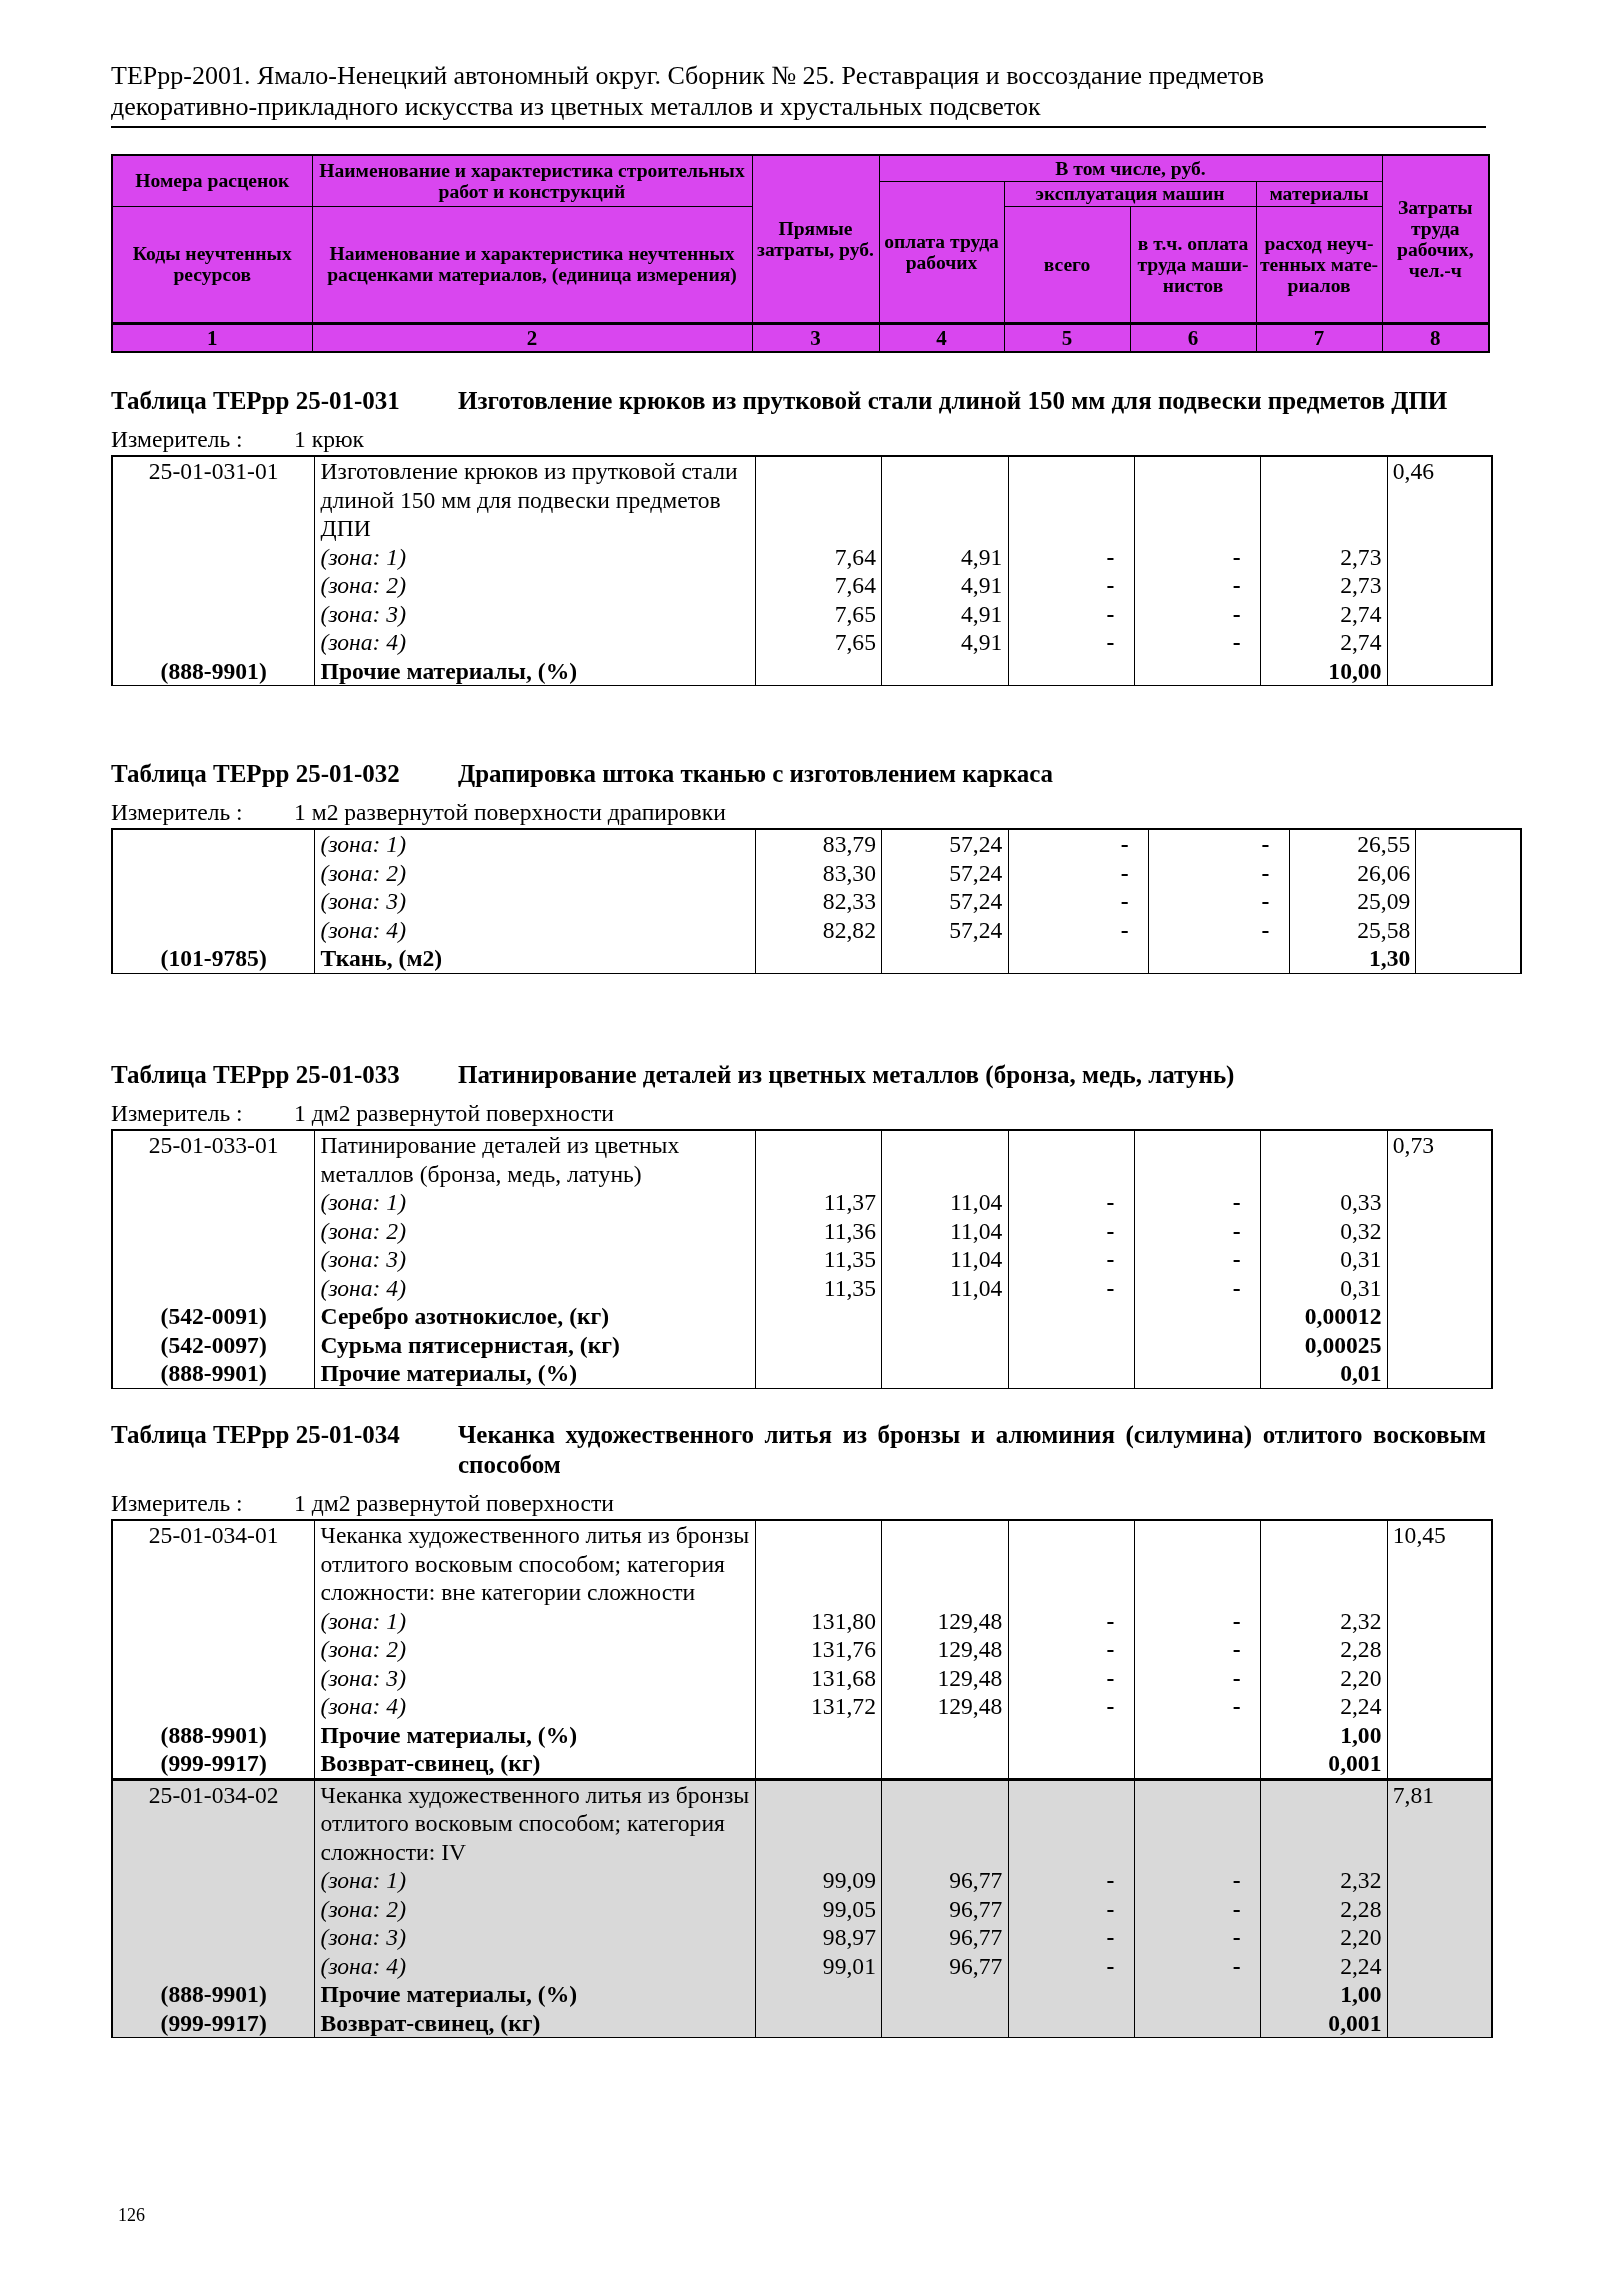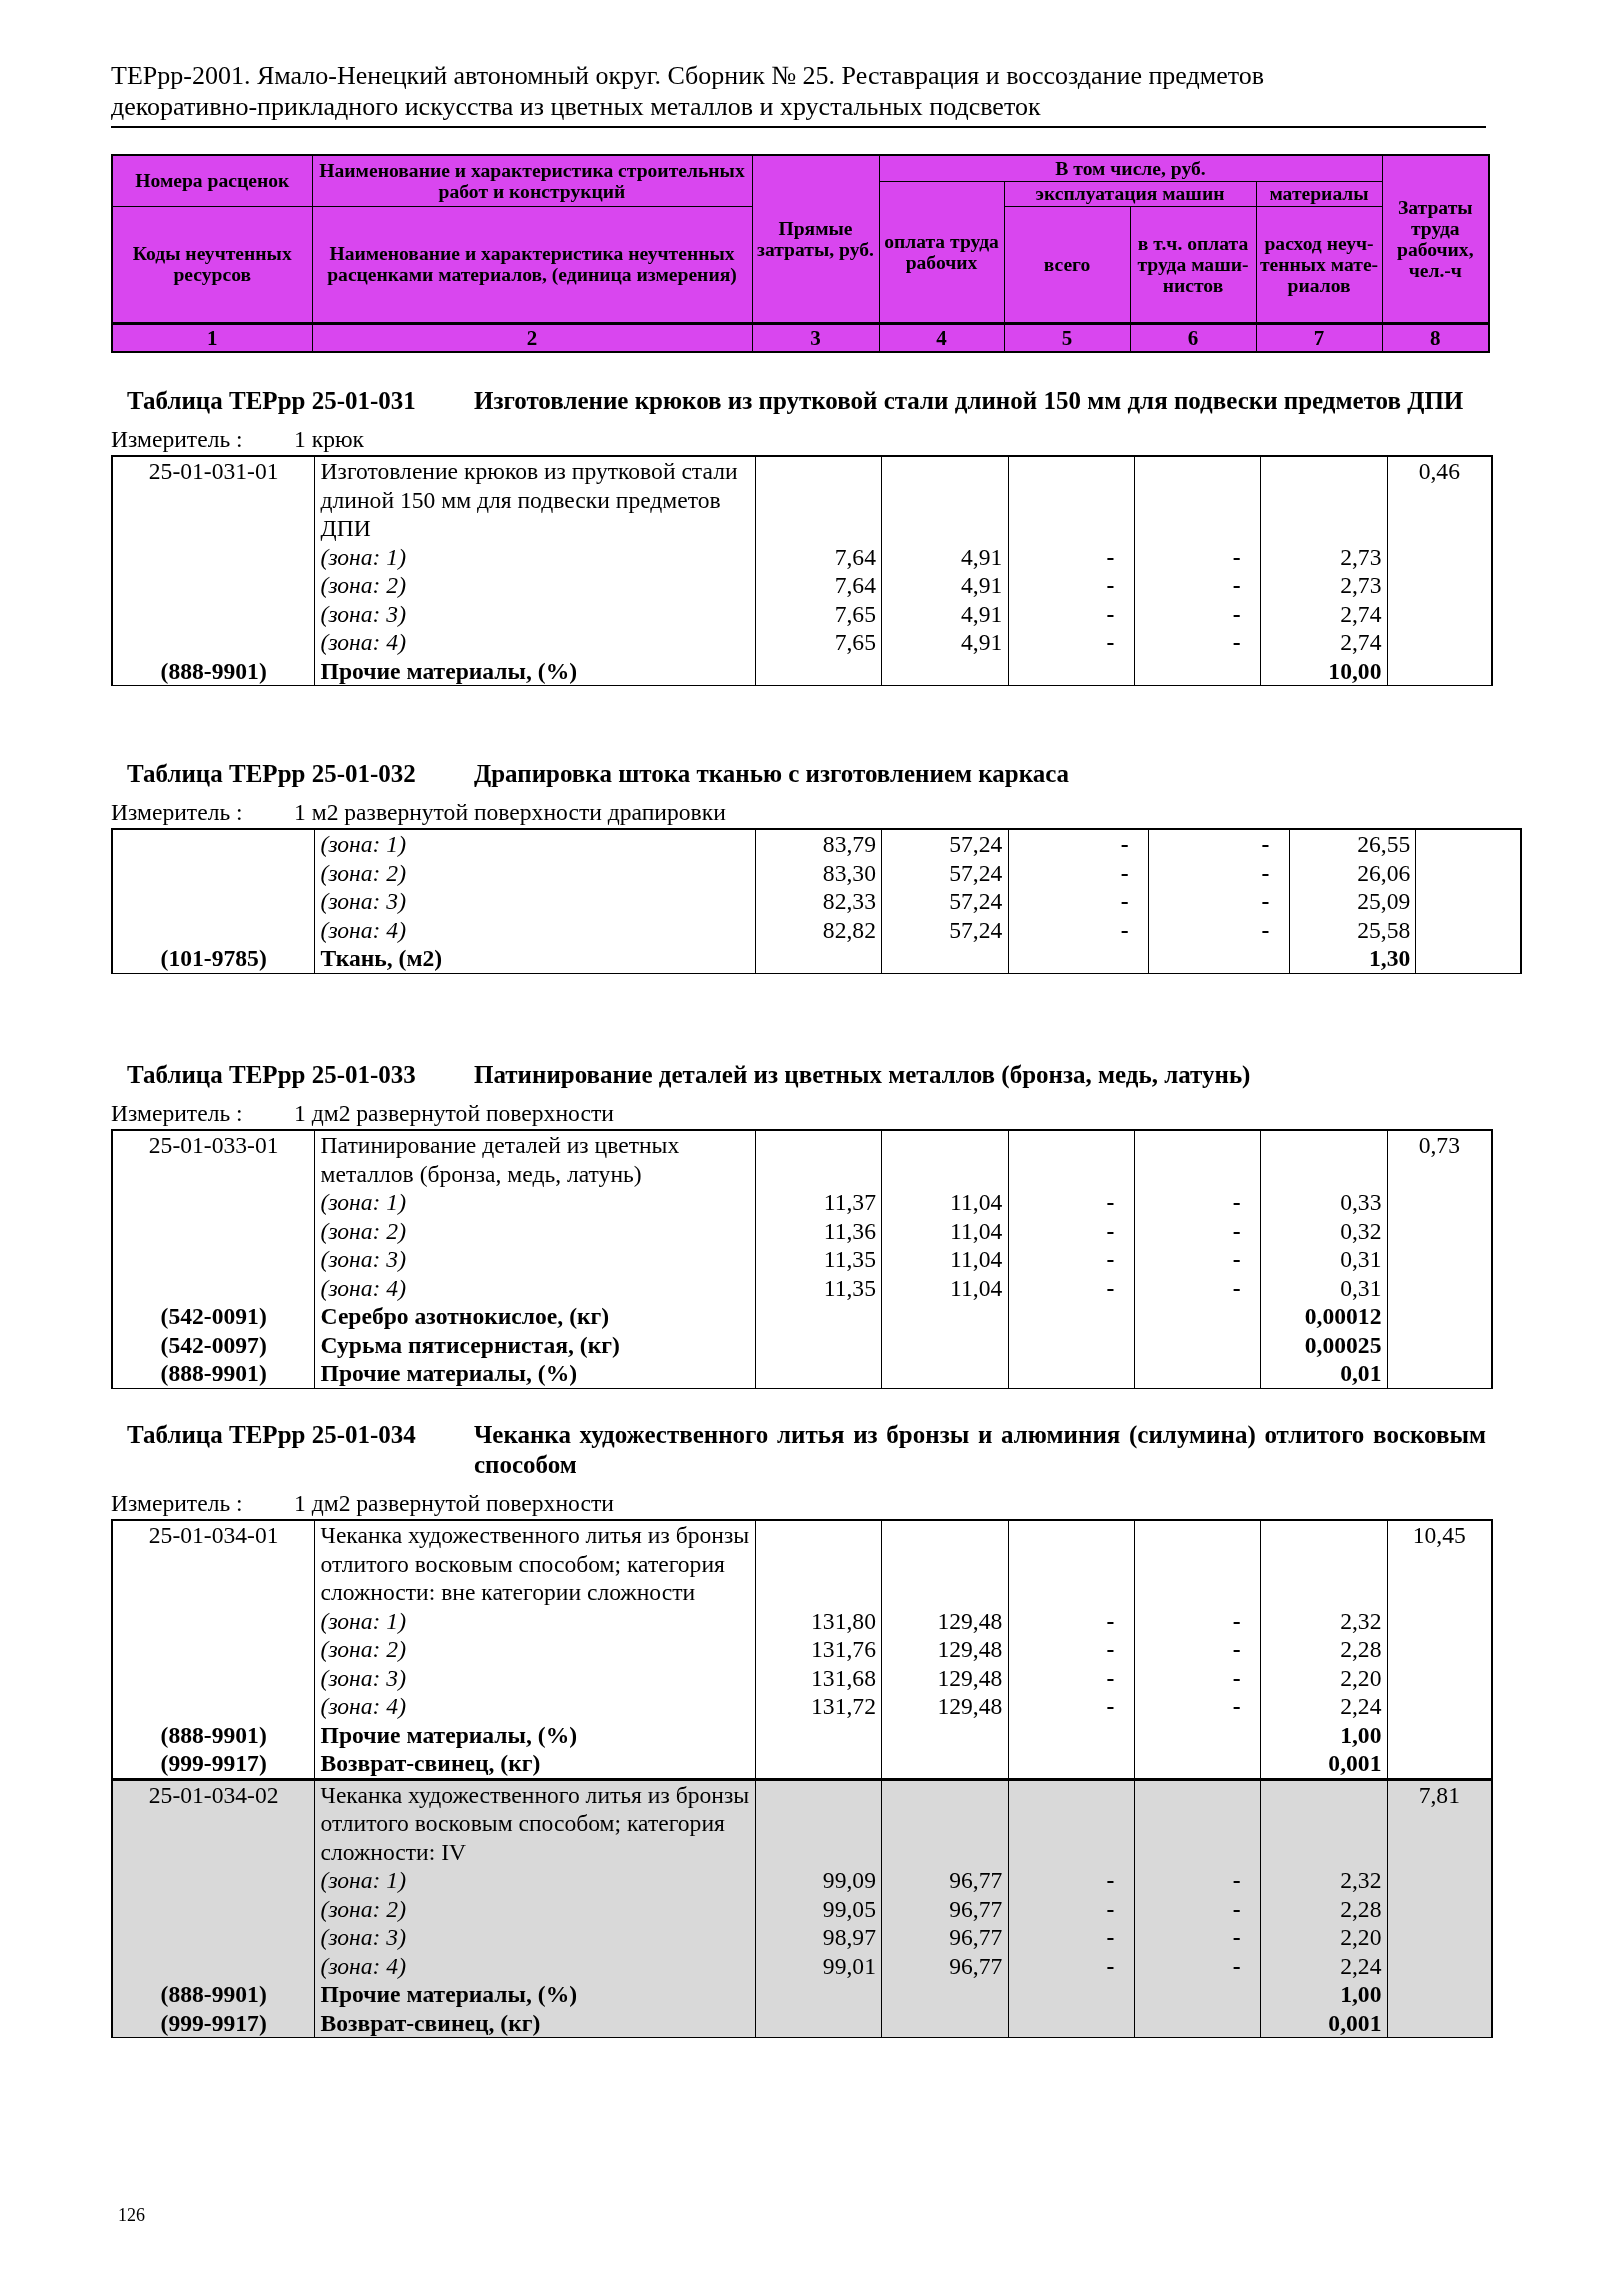--- a/index.html
+++ b/index.html
@@ -18,35 +18,35 @@
   .hdr-table {
     position: absolute; left: 111px; top: 154px; width: 1375px;
     background: #d946ef; font-weight: bold; font-size: 19.6px; line-height: 21px;
     border: 2.6px solid #000;
   }
   .hdr-table td { border: 1.3px solid #000; text-align: center; vertical-align: middle; padding: 0 2.6px; }
   .hdr-table tr.nums td { border-top: 3.3px solid #000; height: 26px; font-size: 21px; }
 
   .section { position: absolute; left: 111px; width: 1375px; }
   .sec-title { display: flex; font-weight: bold; font-size: 25px; line-height: 30px; }
-  .sec-title .code { width: 347px; flex: none; white-space: nowrap; margin-left: 16px; }
+  .sec-title .code { width: 347px; flex: none; white-space: nowrap; }
   .sec-title .name { flex: 1; text-align: justify; text-align-last: left; }
   .sec-meter { font-weight: normal; font-size: 23.6px; line-height: 29px; margin-top: 9.2px; display: flex; }
   .sec-meter .lbl { width: 183px; flex: none; }
   .data-table {
     width: 1375px; font-size: 23.6px; line-height: 28.5px; margin-top: 1.3px;
     border-top: 2.6px solid #000; border-left: 2px solid #000; border-right: 2px solid #000; border-bottom: 1.3px solid #000;
   }
   .data-table td { border-left: 1.3px solid #000; border-right: 1.3px solid #000; vertical-align: top; padding: 0 5.2px; }
   .data-table tr.gray td { background: #d9d9d9; }
   .data-table tr.sep td { border-top: 3.3px solid #000; }
   .c1 { width: 191px; text-align: center; }
   .c2 { width: 429px; }
   .c3, .c4, .c5, .c6, .c7 { width: 115px; text-align: right; }
-  .c8 { width: 93px; text-align: center; margin-left: 32px; }
+  .c8 { width: 93px; text-align: left; margin-left: 32px; }
   .zone { font-style: italic; text-align: left; }
   .bold { font-weight: bold; }
   .dash { text-align: right; padding-right: 19.6px !important; font-weight: bold; }
   .page-num { position: absolute; left: 118px; top: 2205px; font-size: 18px; font-family: Liberation Serif, serif; }
 </style>
 </head>
 <body>
 
 <div class="page-header">
   <div>ТЕРрр-2001. Ямало-Ненецкий автономный округ. Сборник № 25. Реставрация и воссоздание  предметов</div>

